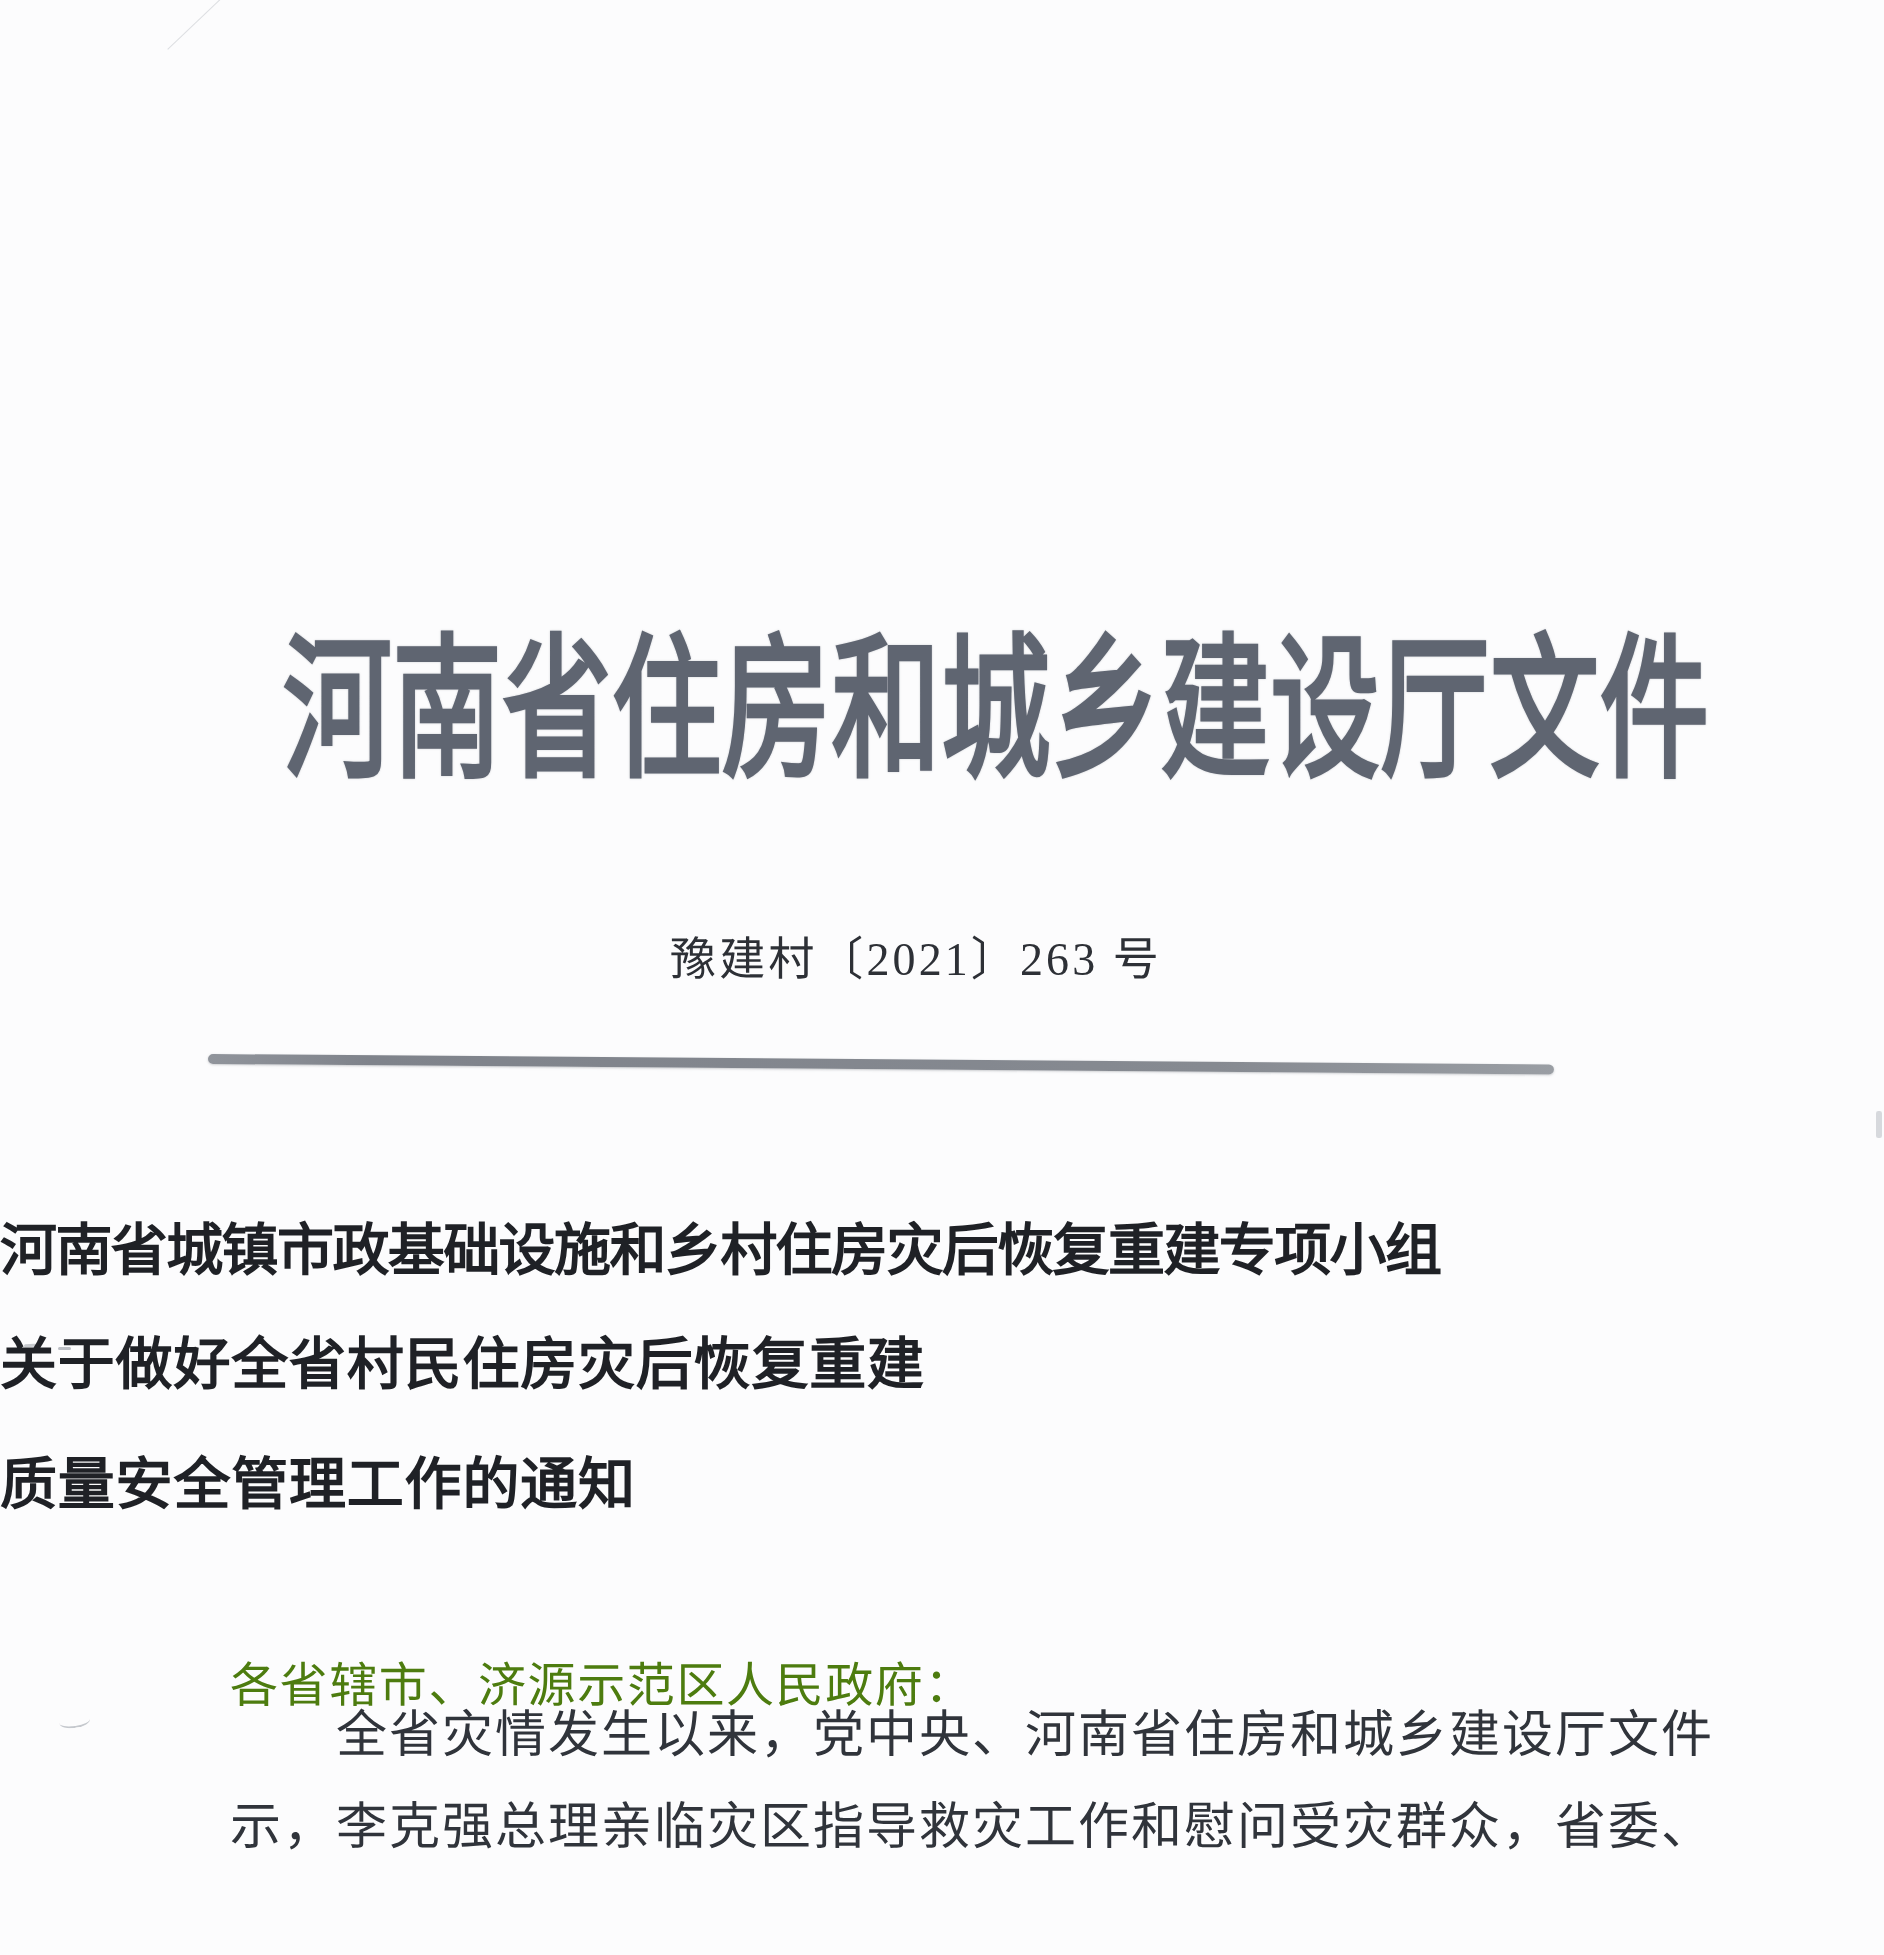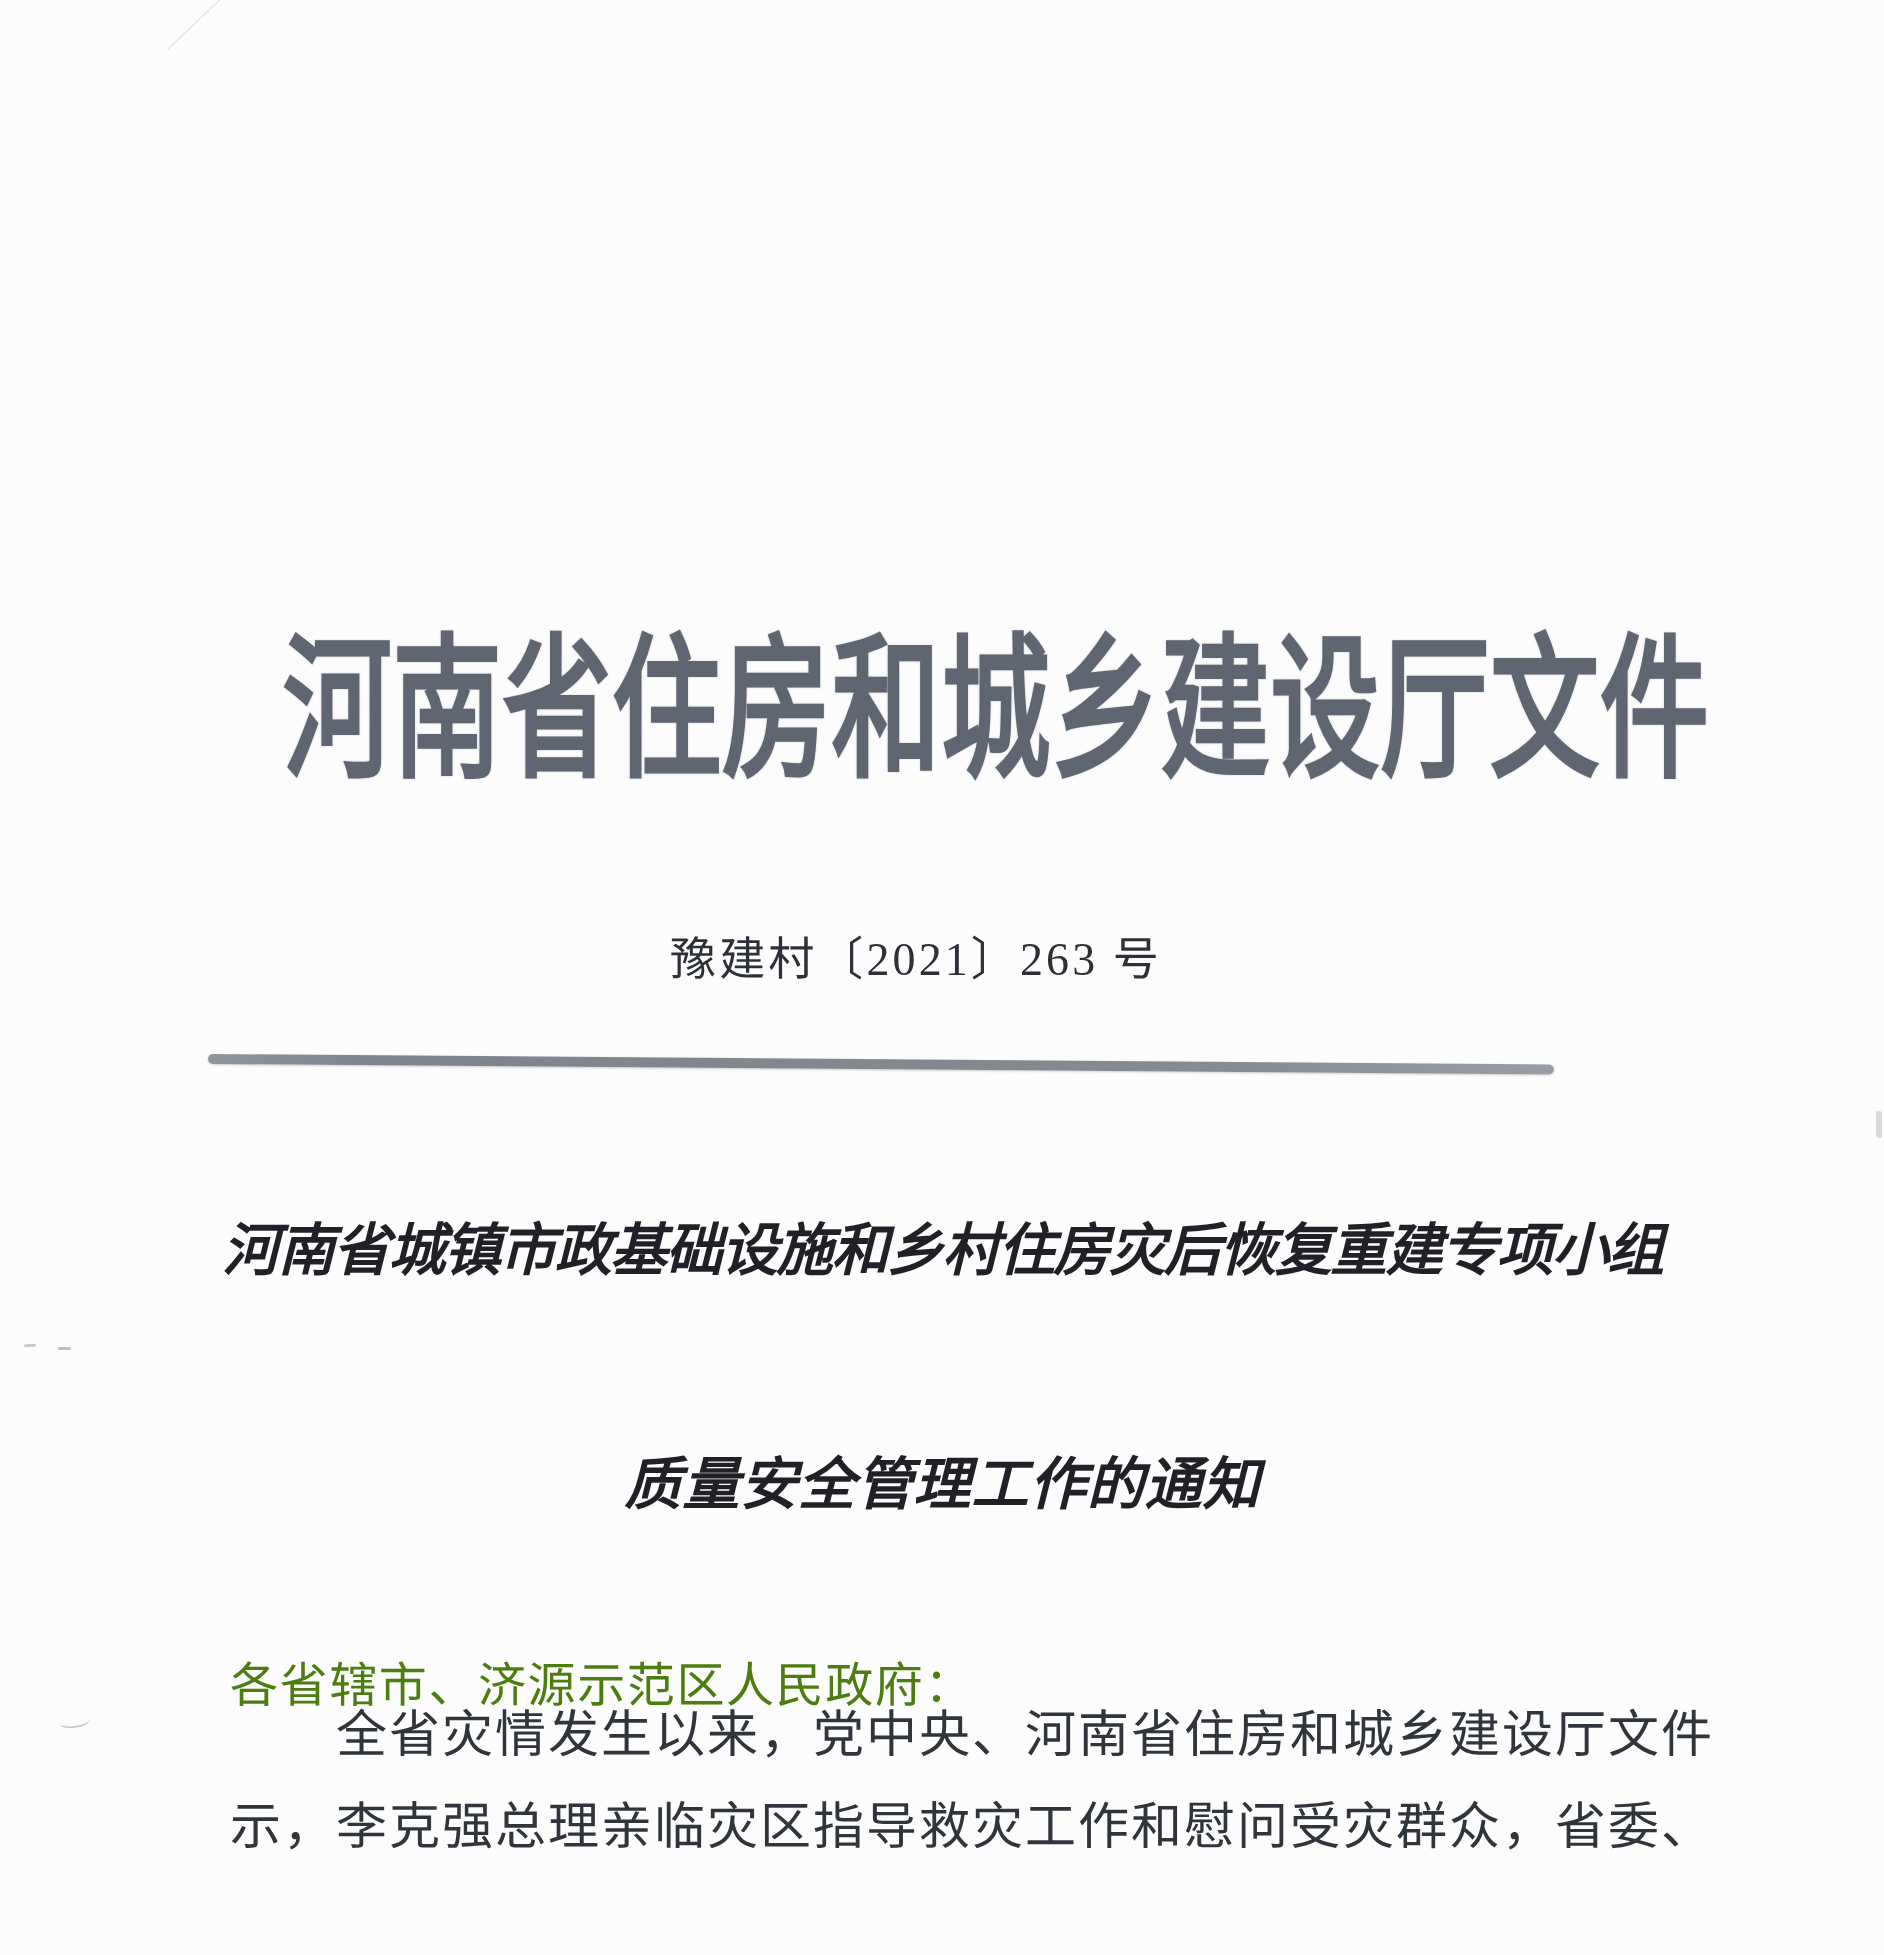--- a/index.html
+++ b/index.html
@@ -37,26 +37,25 @@
     width: 1346px; height: 10.2px;
     border-radius: 5.5px;
     transform: rotate(0.45deg); transform-origin: left center;
     background: linear-gradient(90deg, #90949b, #7f838b 12%, #868a91 75%, #9a9ea4);
     box-shadow: 0 0.8px 2.3px rgba(140,144,150,0.45);
   }
 
   
   .doc-title {
     position: absolute; left: 0; right: 0;
-    text-align: center; white-space: nowrap;
+    white-space: nowrap;
     font-family: "Liberation Serif", serif;
     font-weight: 700;
     font-size: 57px; line-height: 78px;
     color: #1f2126;
-    font-style: italic;
   }
   .doc-title.l1 { top: 1212px; letter-spacing: -1.6px; }
   .doc-title.l2 { top: 1326px; letter-spacing: 0.8px; }
   .doc-title.l3 { top: 1446px; letter-spacing: 0.8px; }
 
   
   .salutation {
     position: absolute; left: 230px; top: 1653px;
     font-size: 48px; line-height: 66px;
     letter-spacing: 1.6px; white-space: nowrap;
@@ -109,20 +108,21 @@
 
   <div class="artifact edge-tick"></div>
 
   <div class="agency-title">河南省住房和城乡建设厅文件</div>
 
   <div class="doc-number">豫建村〔2021〕263 号</div>
 
   <div class="divider"></div>
 
   <div class="doc-title l1">河南省城镇市政基础设施和乡村住房灾后恢复重建专项小组</div>
+  <div class="doc-title l2">关于做好全省村民住房灾后恢复重建</div>
   <div class="doc-title l3">质量安全管理工作的通知</div>
 
   <div class="salutation">各省辖市、济源示范区人民政府：</div>
 
   <div class="body-text">
     <div class="line indent">全省灾情发生以来，党中央、河南省住房和城乡建设厅文件</div>
     <div class="line">示，李克强总理亲临灾区指导救灾工作和慰问受灾群众，省委、</div>
 
   </div>
 

